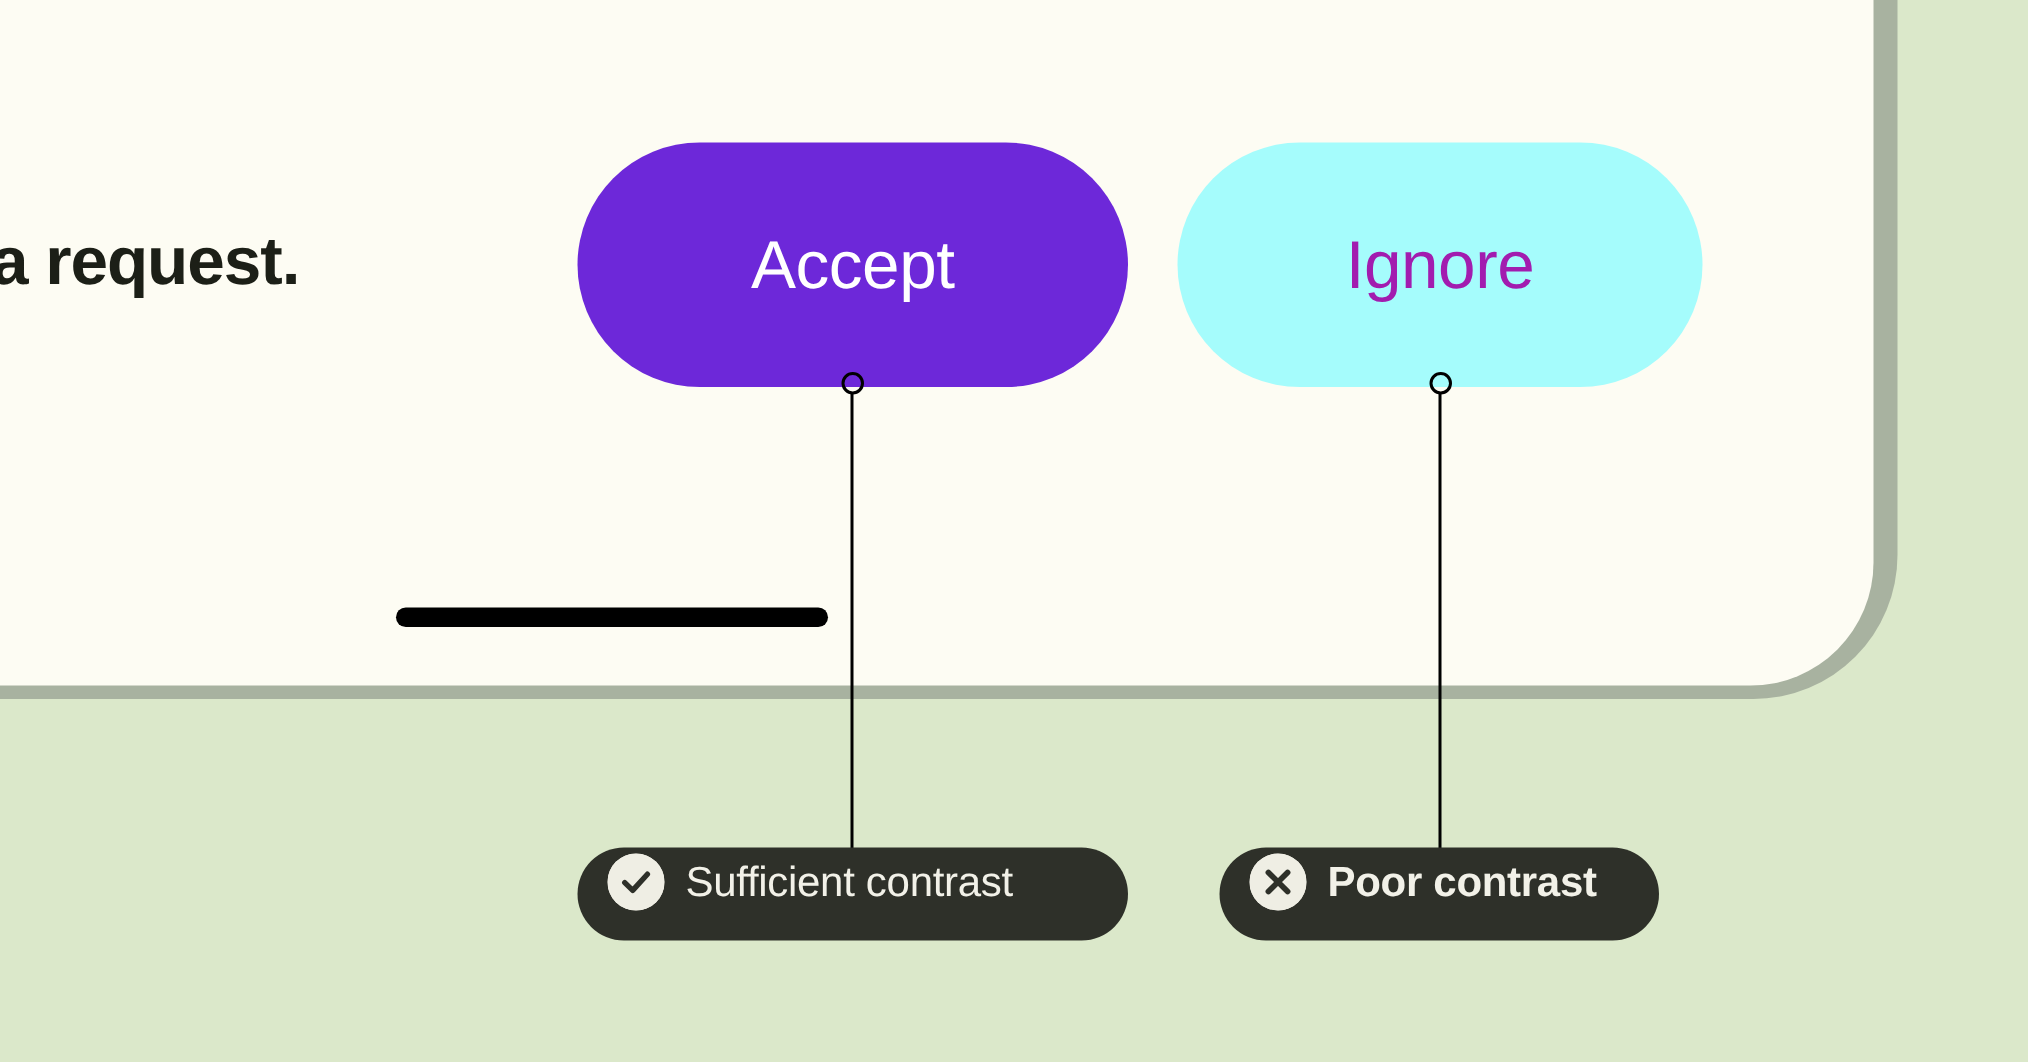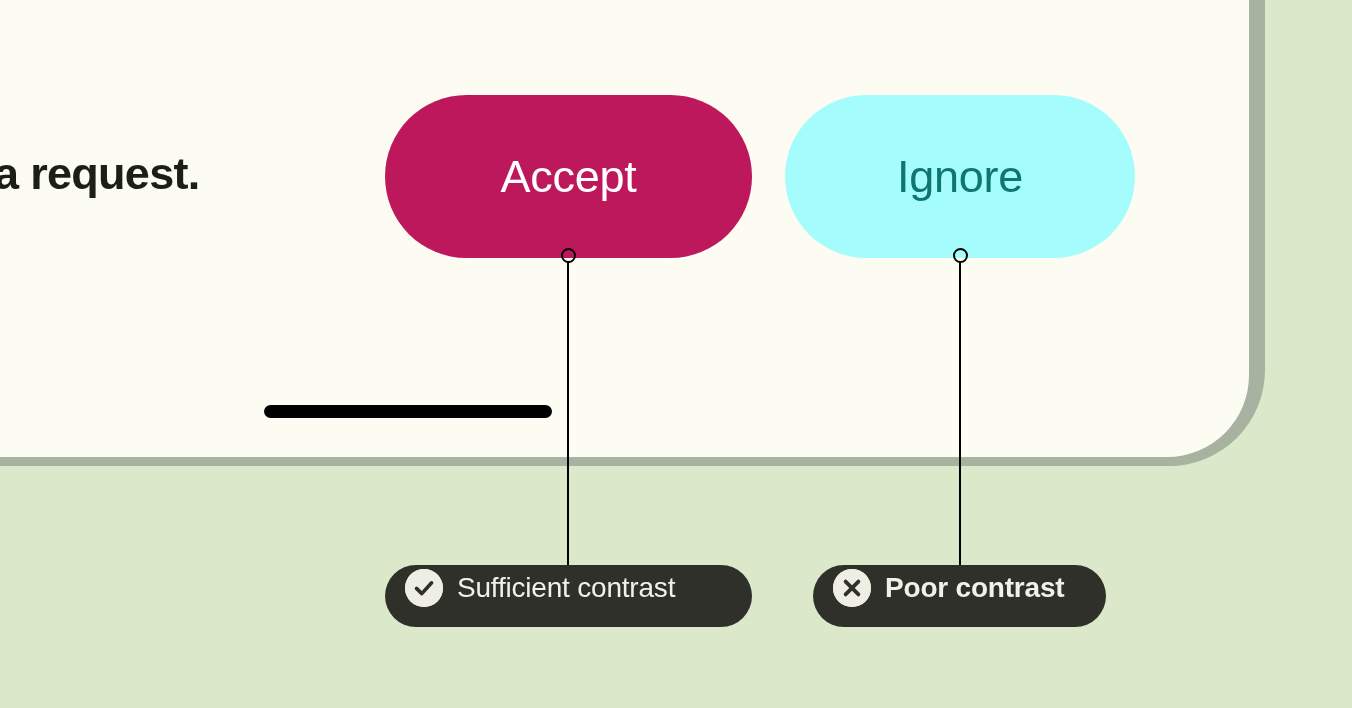--- a/index.html
+++ b/index.html
@@ -69,30 +69,30 @@
     font-size: 45px;
     letter-spacing: -0.3px;
     padding: 0;
     cursor: pointer;
   }
   .btn-accept {
     left: 385px;
     top: 95px;
     width: 367px;
     height: 163px;
-    background: #be185d;
+    background: #6d28d9;
     color: #ffffff;
   }
   .btn-ignore {
     left: 785px;
     top: 95px;
     width: 350px;
     height: 163px;
     background: #a5fcfc;
-    color: #0f766e;
+    color: #a21caf;
   }
 
   
   .home-indicator {
     position: absolute;
     left: 264px;
     top: 405px;
     width: 288px;
     height: 13px;
     background: #000000;

